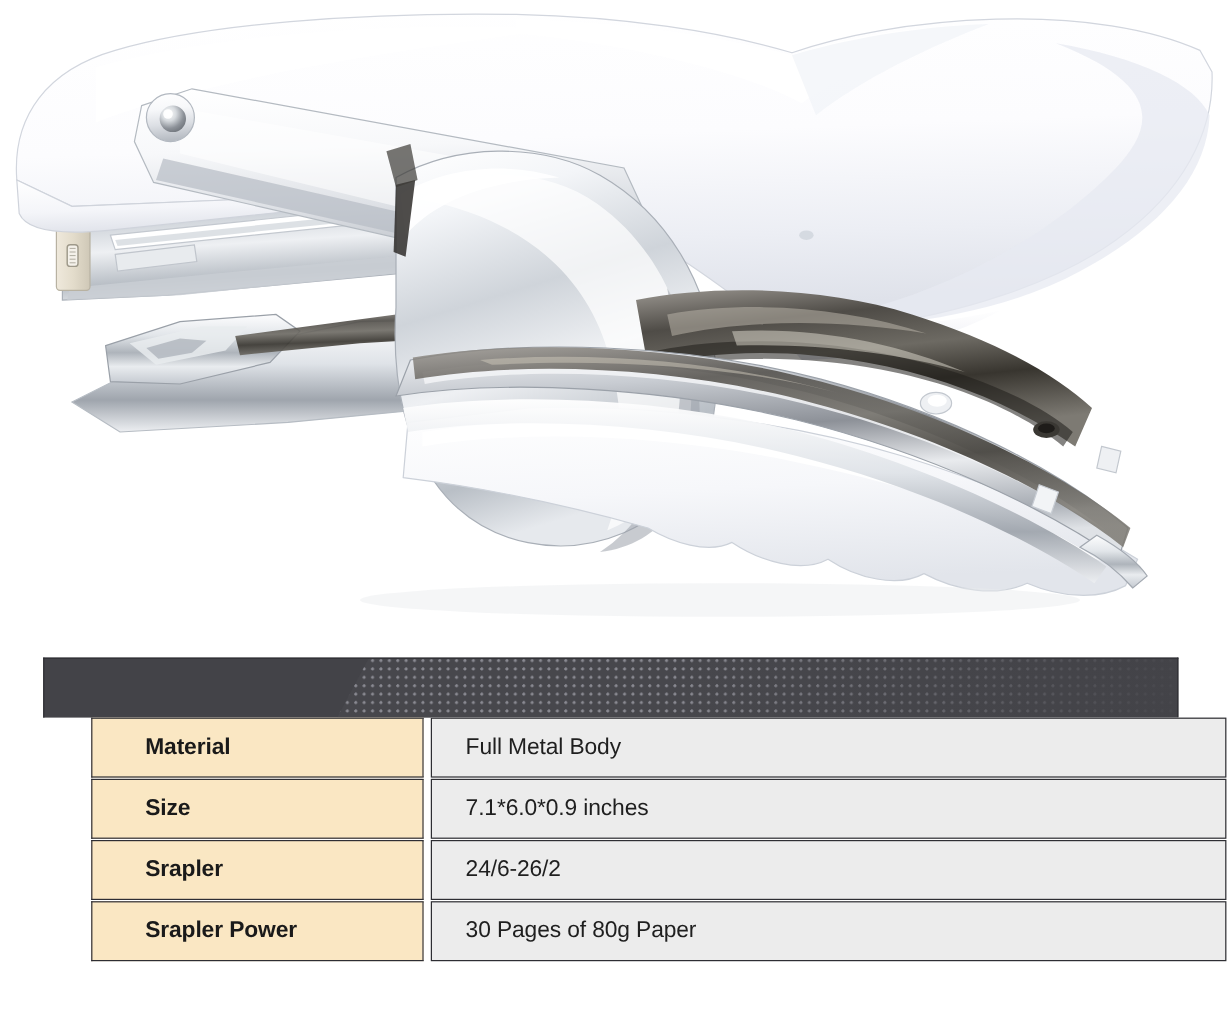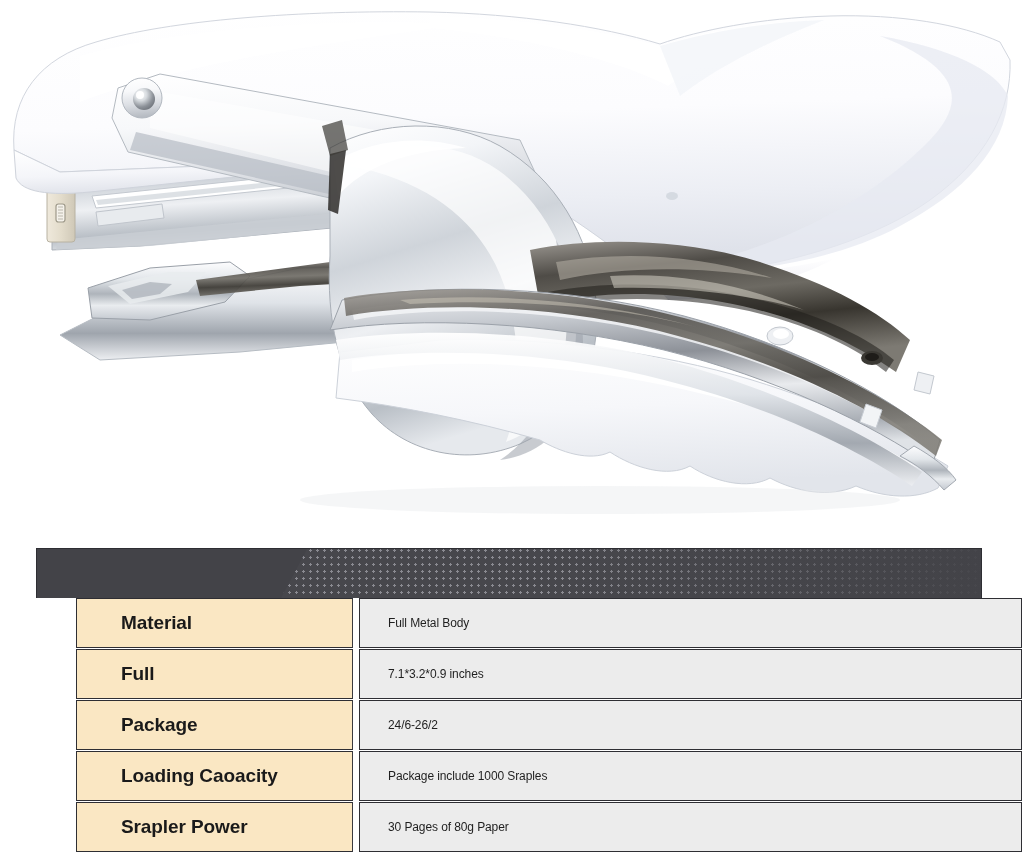--- a/index.html
+++ b/index.html
@@ -99,21 +99,21 @@
   }
   .spec-value {
     flex: 1 1 auto;
     box-sizing: border-box;
     margin-left: 6px;
     background: #ececec;
     border: 1px solid #2e2e33;
     display: flex;
     align-items: center;
     padding-left: 28px;
-    font-size: 12px;
+    font-size: 19px;
     color: #1f1f1f;
     letter-spacing: -0.1px;
   }
 </style>
 </head>
 <body>
 
 <div id="product-photo">
   <svg viewBox="0 0 1024 540" xmlns="http://www.w3.org/2000/svg">
     <defs>
@@ -346,33 +346,29 @@
   </div>
 
   <div class="spec-rows">
 
     <div class="spec-row">
       <div class="spec-label">Material</div>
       <div class="spec-value">Full Metal Body</div>
     </div>
 
     <div class="spec-row">
-      <div class="spec-label">Full</div>
-      <div class="spec-value">7.1*3.2*0.9   inches</div>
+      <div class="spec-label">Size</div>
+      <div class="spec-value">7.1*6.0*0.9   inches</div>
     </div>
 
     <div class="spec-row">
-      <div class="spec-label">Package</div>
+      <div class="spec-label">Srapler</div>
       <div class="spec-value">24/6-26/2</div>
     </div>
 
-    <div class="spec-row">
-      <div class="spec-label">Loading Caoacity</div>
-      <div class="spec-value">Package include 1000 Sraples</div>
-    </div>
 
     <div class="spec-row">
       <div class="spec-label">Srapler Power</div>
       <div class="spec-value">30 Pages of 80g Paper</div>
     </div>
 
   </div>
 </div>
 
 </body></html>

